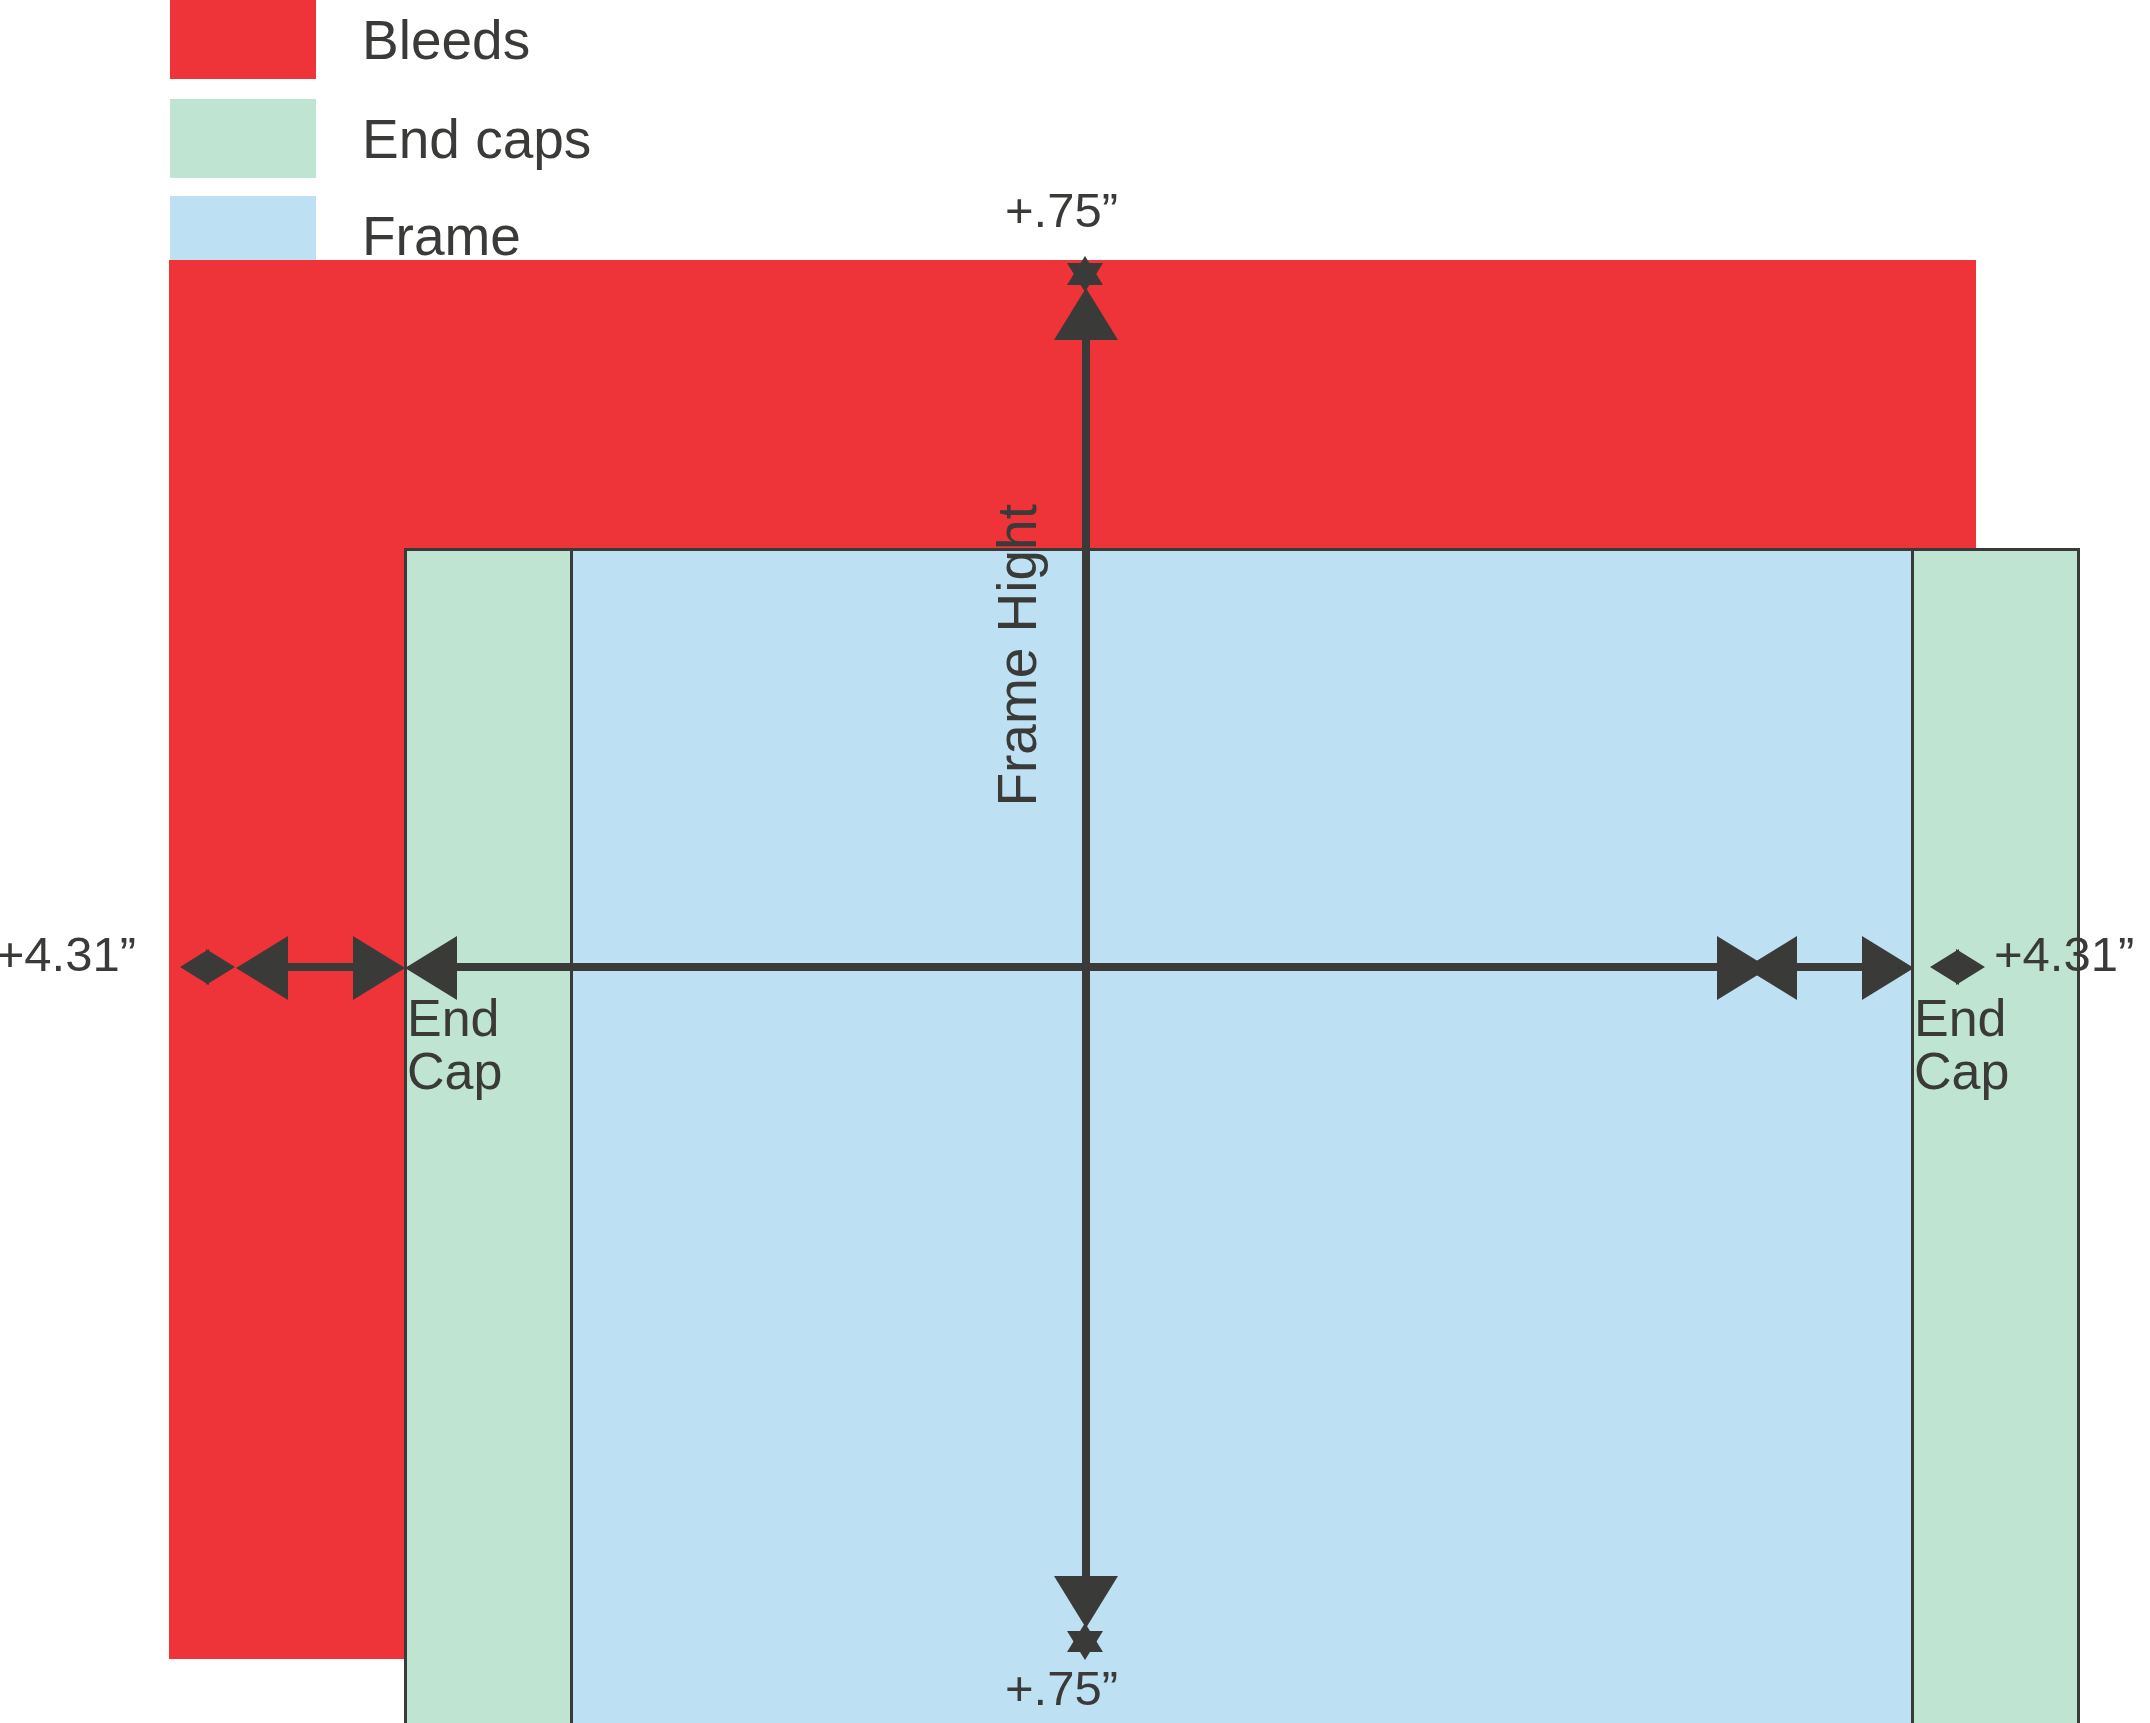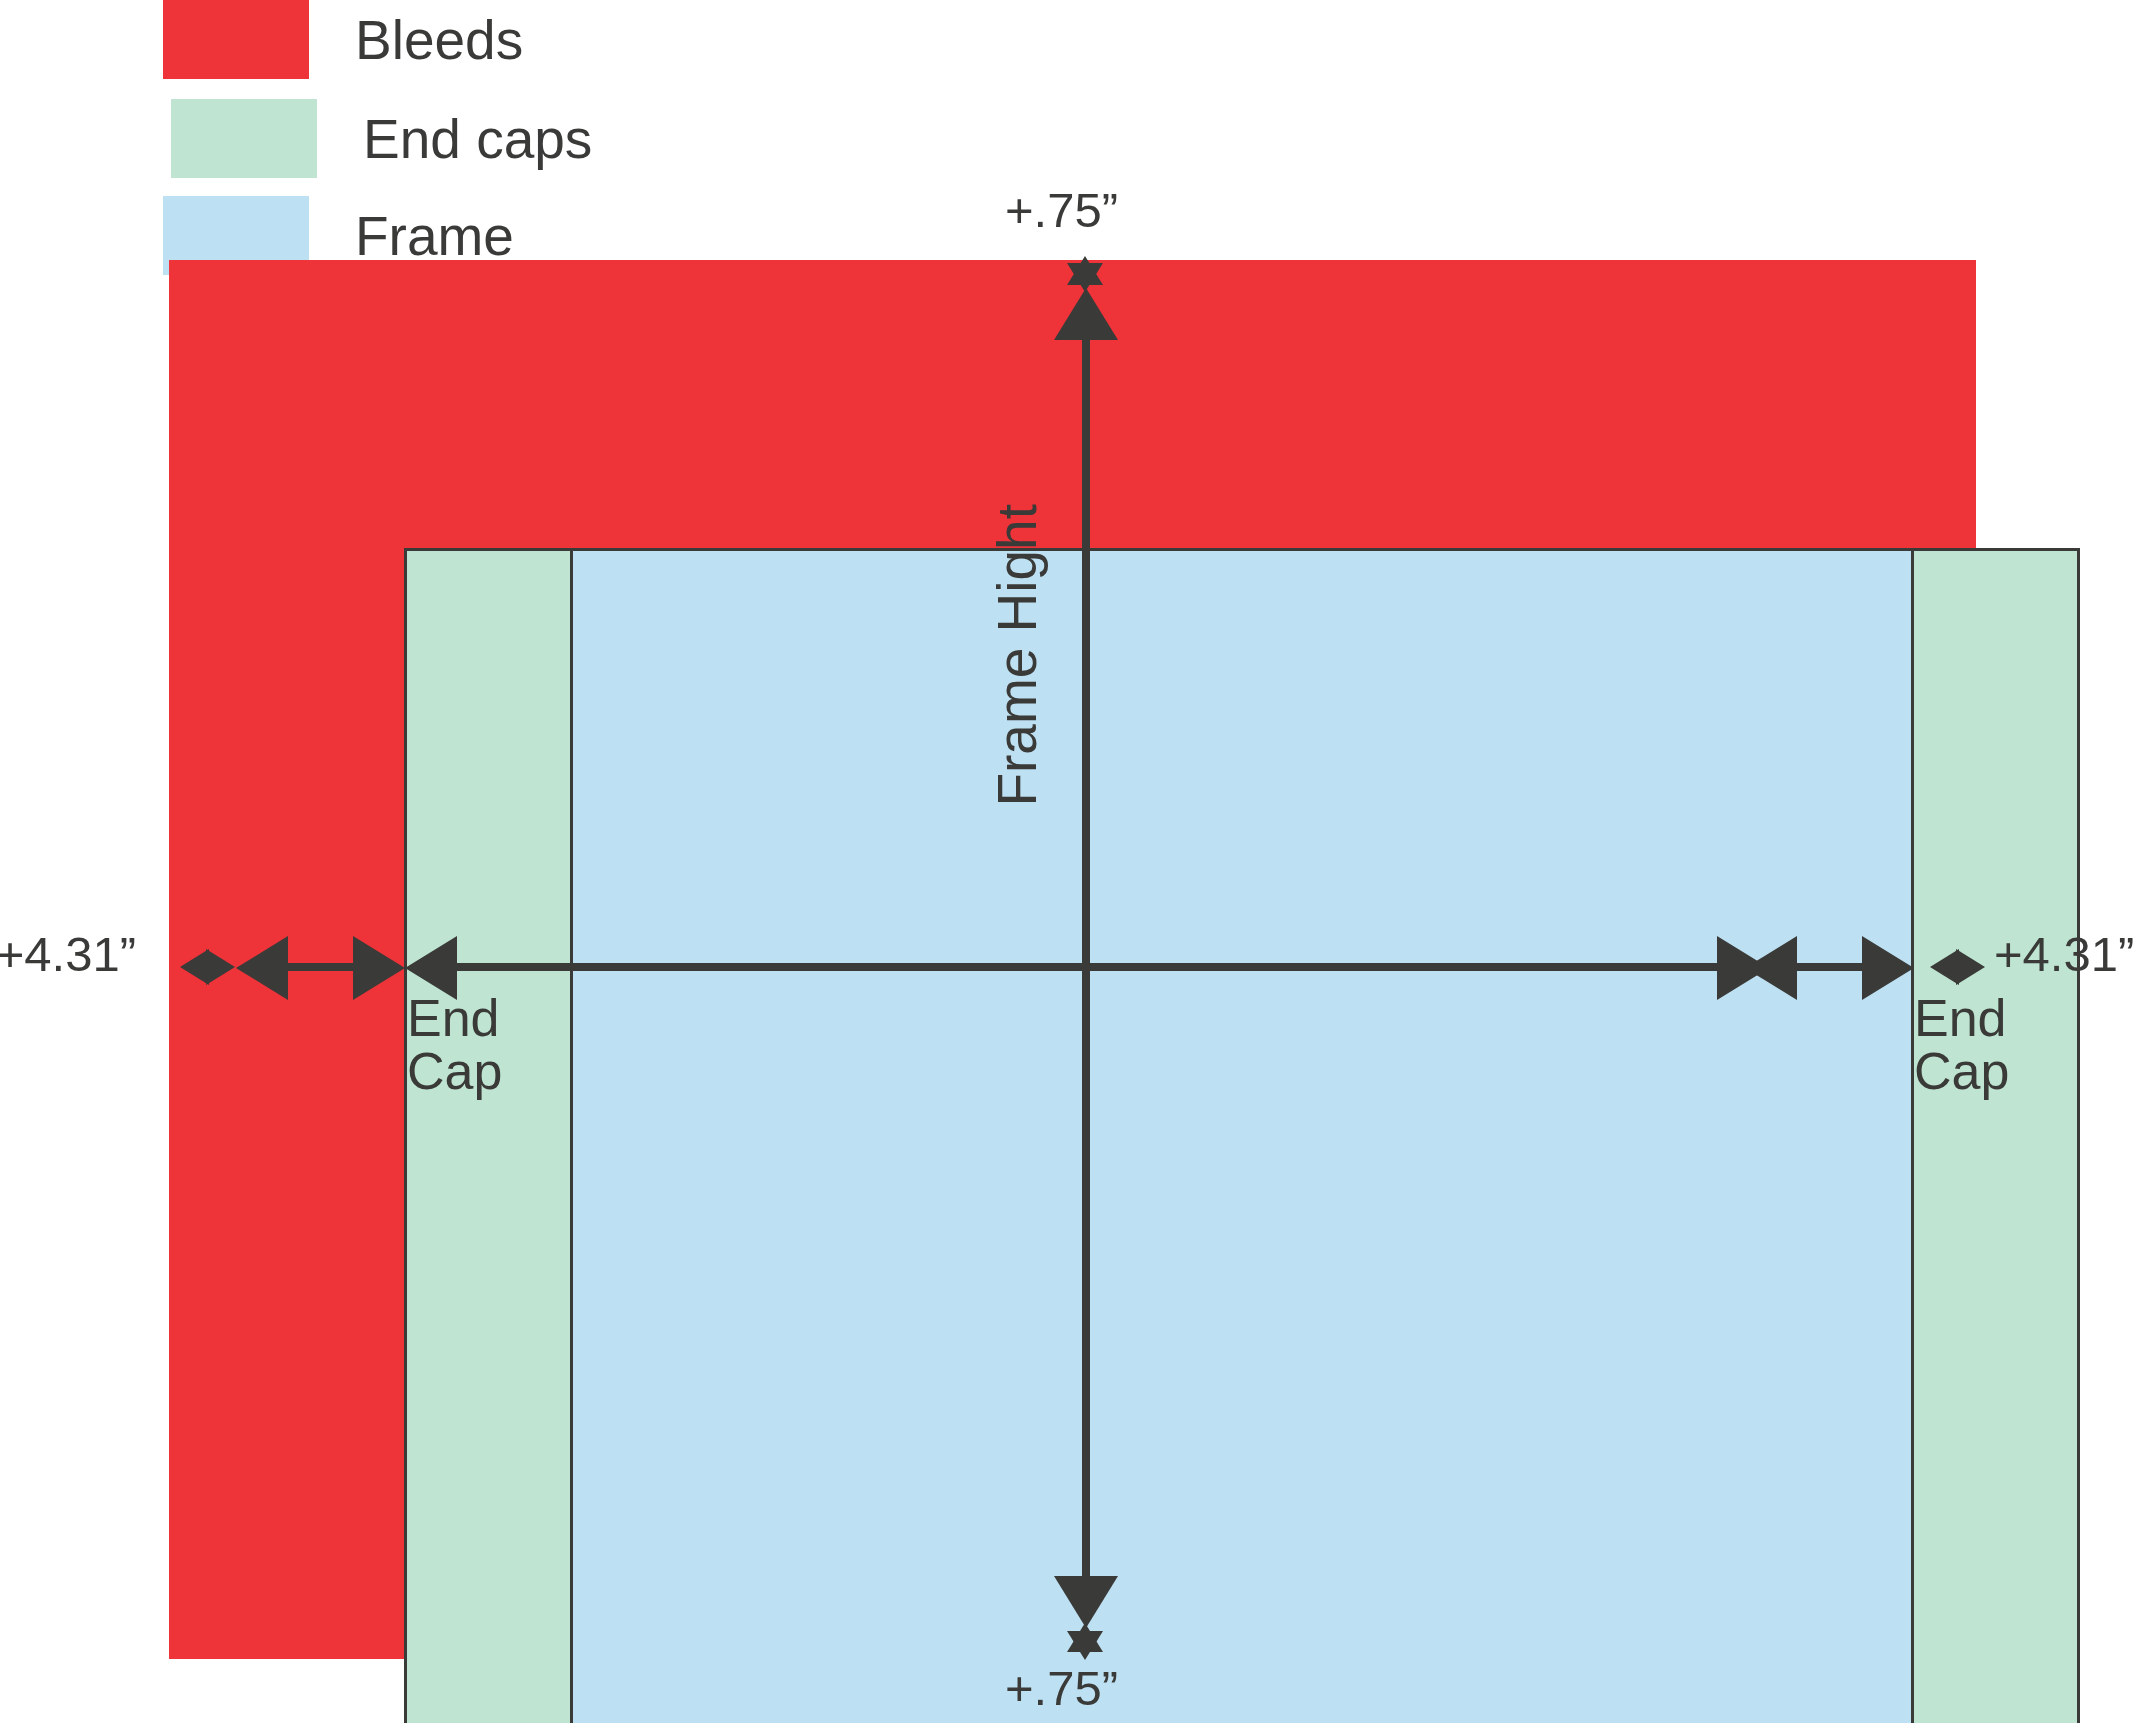--- a/index.html
+++ b/index.html
@@ -1,21 +1,21 @@
 <!DOCTYPE html>
 <html style="font-size:11.5px"><head>
 <meta charset="utf-8">
 <style>
   html,body{margin:0;padding:0;background:#ffffff;}
   body{width:2151px;height:1723px;font-family:"Liberation Sans",sans-serif;color:#3a3a38;}
   #stage{position:relative;width:2151px;height:1723px;overflow:hidden;background:#fff;}
 
   
   #legend{position:absolute;left:163px;top:0px;width:720px;height:281px;}
-  .legend-row{position:absolute;left:0;height:79px;width:720px;padding-left:44px;}
+  .legend-row{position:absolute;left:7px;height:79px;width:720px;padding-left:44px;}
   .legend-swatch{position:absolute;left:0;top:0;width:146px;height:79px;}
   .legend-label{position:absolute;left:192px;top:50%;transform:translateY(-50%);
                 font-size:55px;line-height:1;color:#3a3a38;white-space:nowrap;letter-spacing:0px;}
 
   
   #bleed{position:absolute;left:169px;top:260px;width:1807px;height:1399px;background:#ee3339;}
   #panel{position:absolute;left:235px;top:288px;width:1676px;height:1340px;
          box-sizing:border-box;border:3.6px solid #3a3a38;background:#bde0f2;}
   .endcap{position:absolute;top:0;height:100%;background:#bfe5d2;box-sizing:border-box;}
   #endcap-left{left:0;width:166px;border-right:3.6px solid #3a3a38;}
@@ -50,21 +50,21 @@
 
 <div id="stage">
 
   <div id="legend">
 
     <div class="legend-row" style="top:0px;">
       <div class="legend-swatch" style="background:#ee3339;"></div>
       <div class="legend-label">Bleeds</div>
     </div>
 
-    <div class="legend-row" style="top:99px;margin-left:8px;">
+    <div class="legend-row" style="top:99px;">
       <div class="legend-swatch" style="background:#bfe5d2;"></div>
       <div class="legend-label">End caps</div>
     </div>
 
     <div class="legend-row" style="top:196px;">
       <div class="legend-swatch" style="background:#bde0f2;"></div>
       <div class="legend-label">Frame</div>
     </div>
 
   </div>

